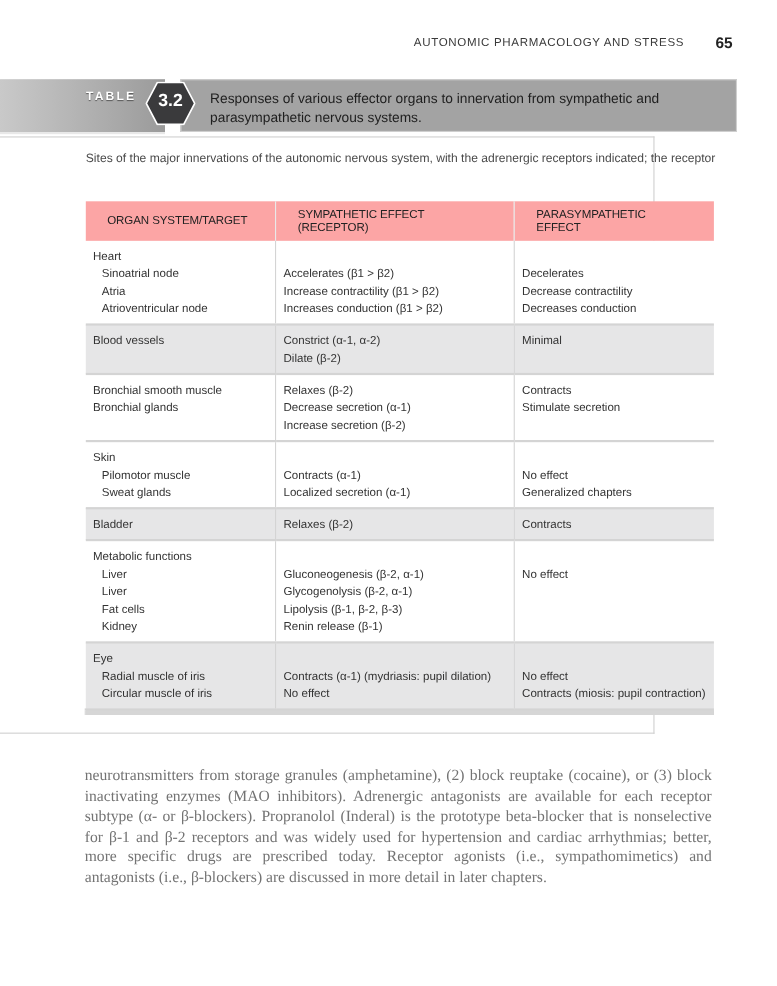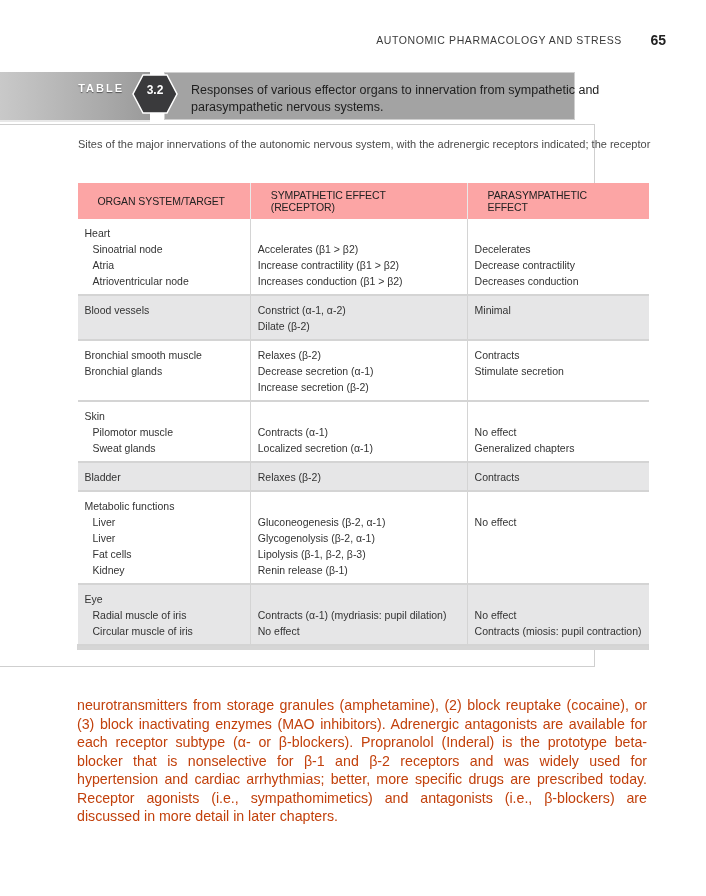--- a/index.html
+++ b/index.html
@@ -2,48 +2,48 @@
 <html><head>
   <meta charset="utf-8">
   <style>
     html, body { margin: 0; padding: 0; background: #ffffff; }
     body { width: 706px; height: 896px; position: relative; overflow: hidden; font-family: "Liberation Sans", sans-serif; color: #2a2a2a; }
 
     .running-head { position: absolute; top: 30px; left: 0; width: 666px; text-align: right; }
     .running-head .title { font-size: 10.5px; letter-spacing: 0.6px; color: #3a3a3a; margin-right: 24px; vertical-align: middle; }
     .running-head .pageno { font-size: 14px; font-weight: bold; color: #222; vertical-align: middle; }
 
-    .table-banner { position: absolute; top: 72px; left: 0; width: 575px; height: 50px; }
+    .table-banner { position: absolute; top: 72px; left: 0; width: 644px; height: 50px; padding-left: 26px; }
     .banner-left { position: absolute; left: 0; top: 0; width: 150px; height: 48px;
       background: linear-gradient(to right, #c9c9c9 0%, #a9a9a9 70%, #9a9a9a 100%); border-bottom: 2px solid #e8e8e8; }
     .banner-label { position: absolute; right: 26px; top: 10px; font-size: 11px; font-weight: bold; letter-spacing: 2px; color: #ffffff;
       text-shadow: 0 1px 1px rgba(0,0,0,0.5); }
     .banner-right { position: absolute; left: 164px; top: 0; right: 0; height: 48px; background: #a3a3a3; border: 1px solid #cfcfcf; box-sizing: border-box; }
     .banner-caption { position: absolute; left: 26px; top: 9px; font-size: 12.5px; line-height: 17px; color: #1e1e1e; }
     .hex { position: absolute; left: 132px; top: 2px; width: 46px; height: 40px; }
-    .hex-num { position: absolute; left: 132px; top: 11px; width: 46px; text-align: center; color: #fff; font-size: 12px; font-weight: bold; }
+    .hex-num { position: absolute; left: 132px; top: 11px; width: 46px; text-align: center; color: #fff; font-size: 16px; font-weight: bold; }
 
     .panel { position: absolute; top: 124px; left: 0; width: 595px; height: 543px; border: 1px solid #cfcfcf; border-left: none; box-sizing: border-box; background: #fff; }
     .intro { position: absolute; top: 10px; left: 78px; width: 580px; font-size: 11px; line-height: 19px; color: #4a4a4a; }
 
     table.effects { position: absolute; top: 58px; left: 77px; width: 572px; border-collapse: collapse; font-family: "Liberation Sans", sans-serif; font-size: 10.5px; color: #333; }
     table.effects th { background: #fca5a5; text-align: left; font-weight: normal; font-size: 10.5px; padding: 6px 20px; height: 15px; border-right: 1px solid #e9e9e9; color: #222; letter-spacing: -0.1px; }
     table.effects td { vertical-align: top; padding: 6px 7px 5px 7px; border-right: 1px solid #d4d4d4; border-bottom: 2px solid #d4d4d4; line-height: 16px; }
     table.effects td:last-child, table.effects th:last-child { border-right: none; }
     table.effects tr.shaded td { background: #e6e6e7; }
     table.effects tr.plain td { background: #ffffff; }
     table.effects .c1 { width: 167px; }
     table.effects .c2 { width: 187px; }
     .line { display: block; white-space: nowrap; }
     .indent { padding-left: 8px; }
     .blank { height: 16px; }
     .table-foot td { height: 4px; padding: 0 !important; background: #d6d6d6 !important; border-bottom: none !important; }
     .table-foot { border-left: 1px solid #d4d4d4; border-right: 1px solid #d4d4d4; }
 
-    .body-text { position: absolute; top: 696px; left: 77px; width: 570px; font-family: Liberation Sans, sans-serif; font-size: 14.2px; line-height: 18.5px; color: #c2410c; text-align: justify; }
+    .body-text { position: absolute; top: 696px; left: 77px; width: 570px; font-family: Liberation Serif, serif; font-size: 14.2px; line-height: 18.5px; color: #737373; text-align: justify; }
     .body-text p { margin: 0; }
   </style>
 </head>
 <body>
 
 <div class="running-head">
   <span class="title">AUTONOMIC PHARMACOLOGY AND STRESS</span>
   <span class="pageno">65</span>
 </div>
 

